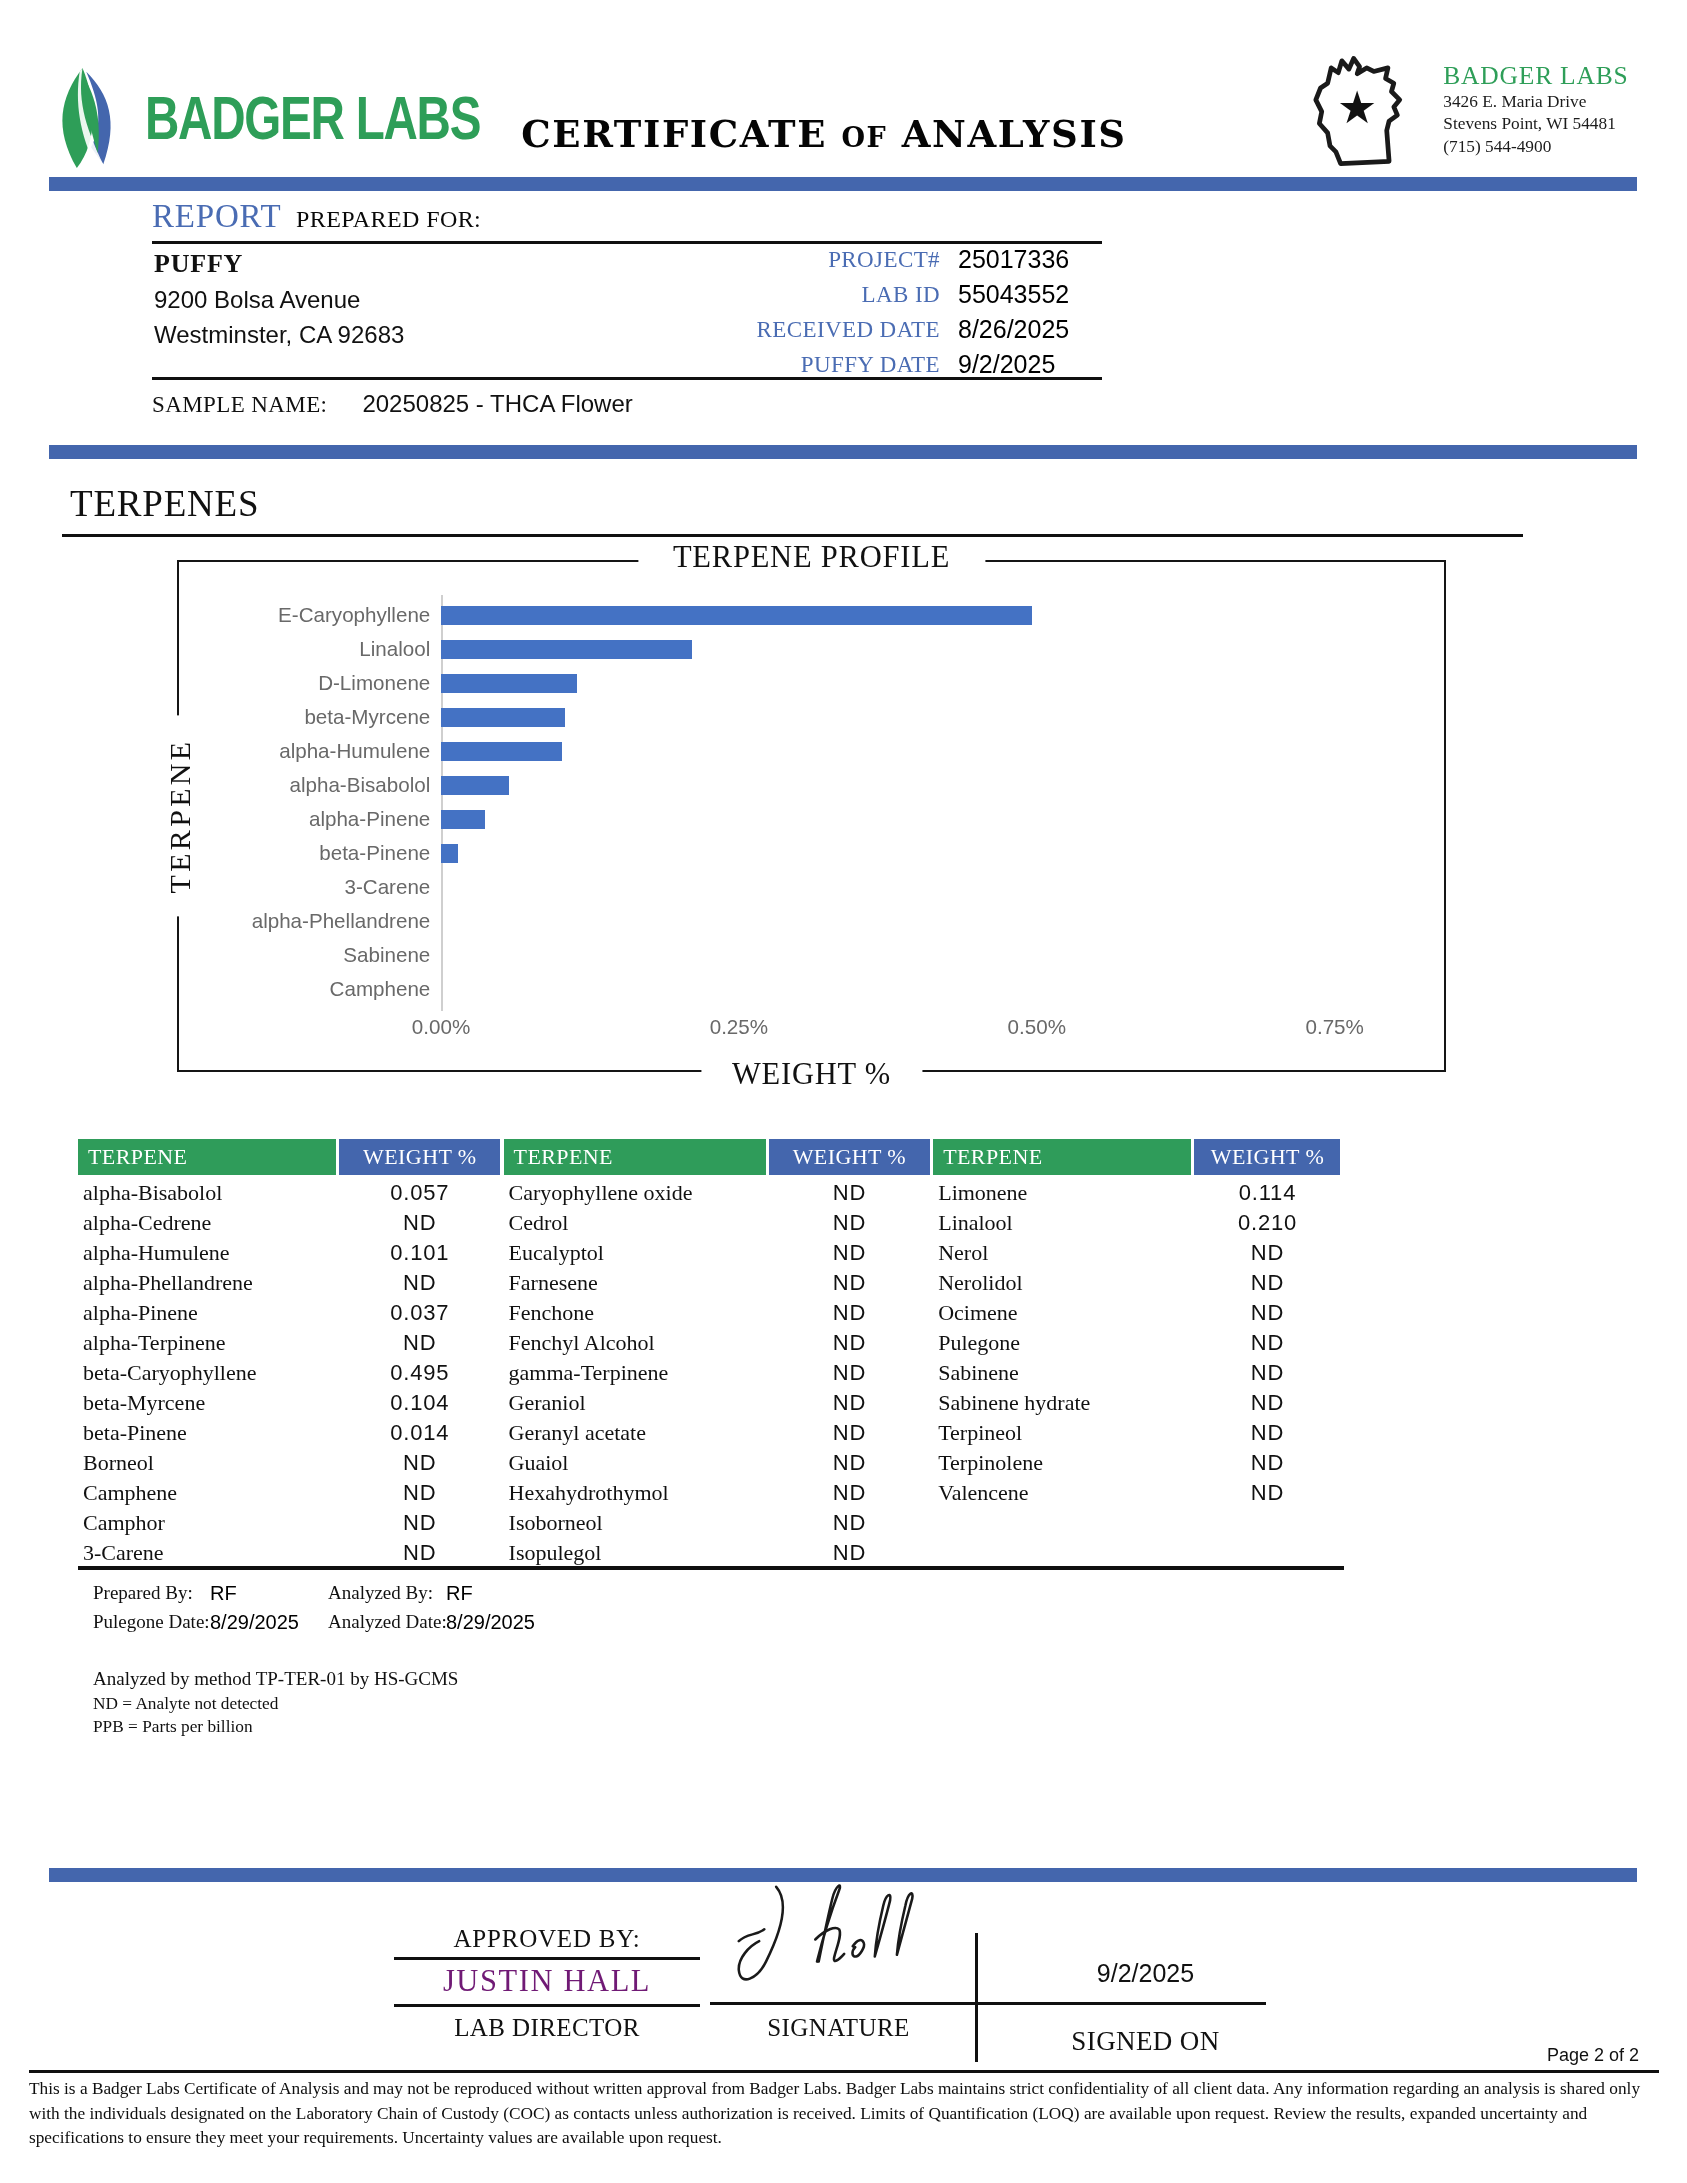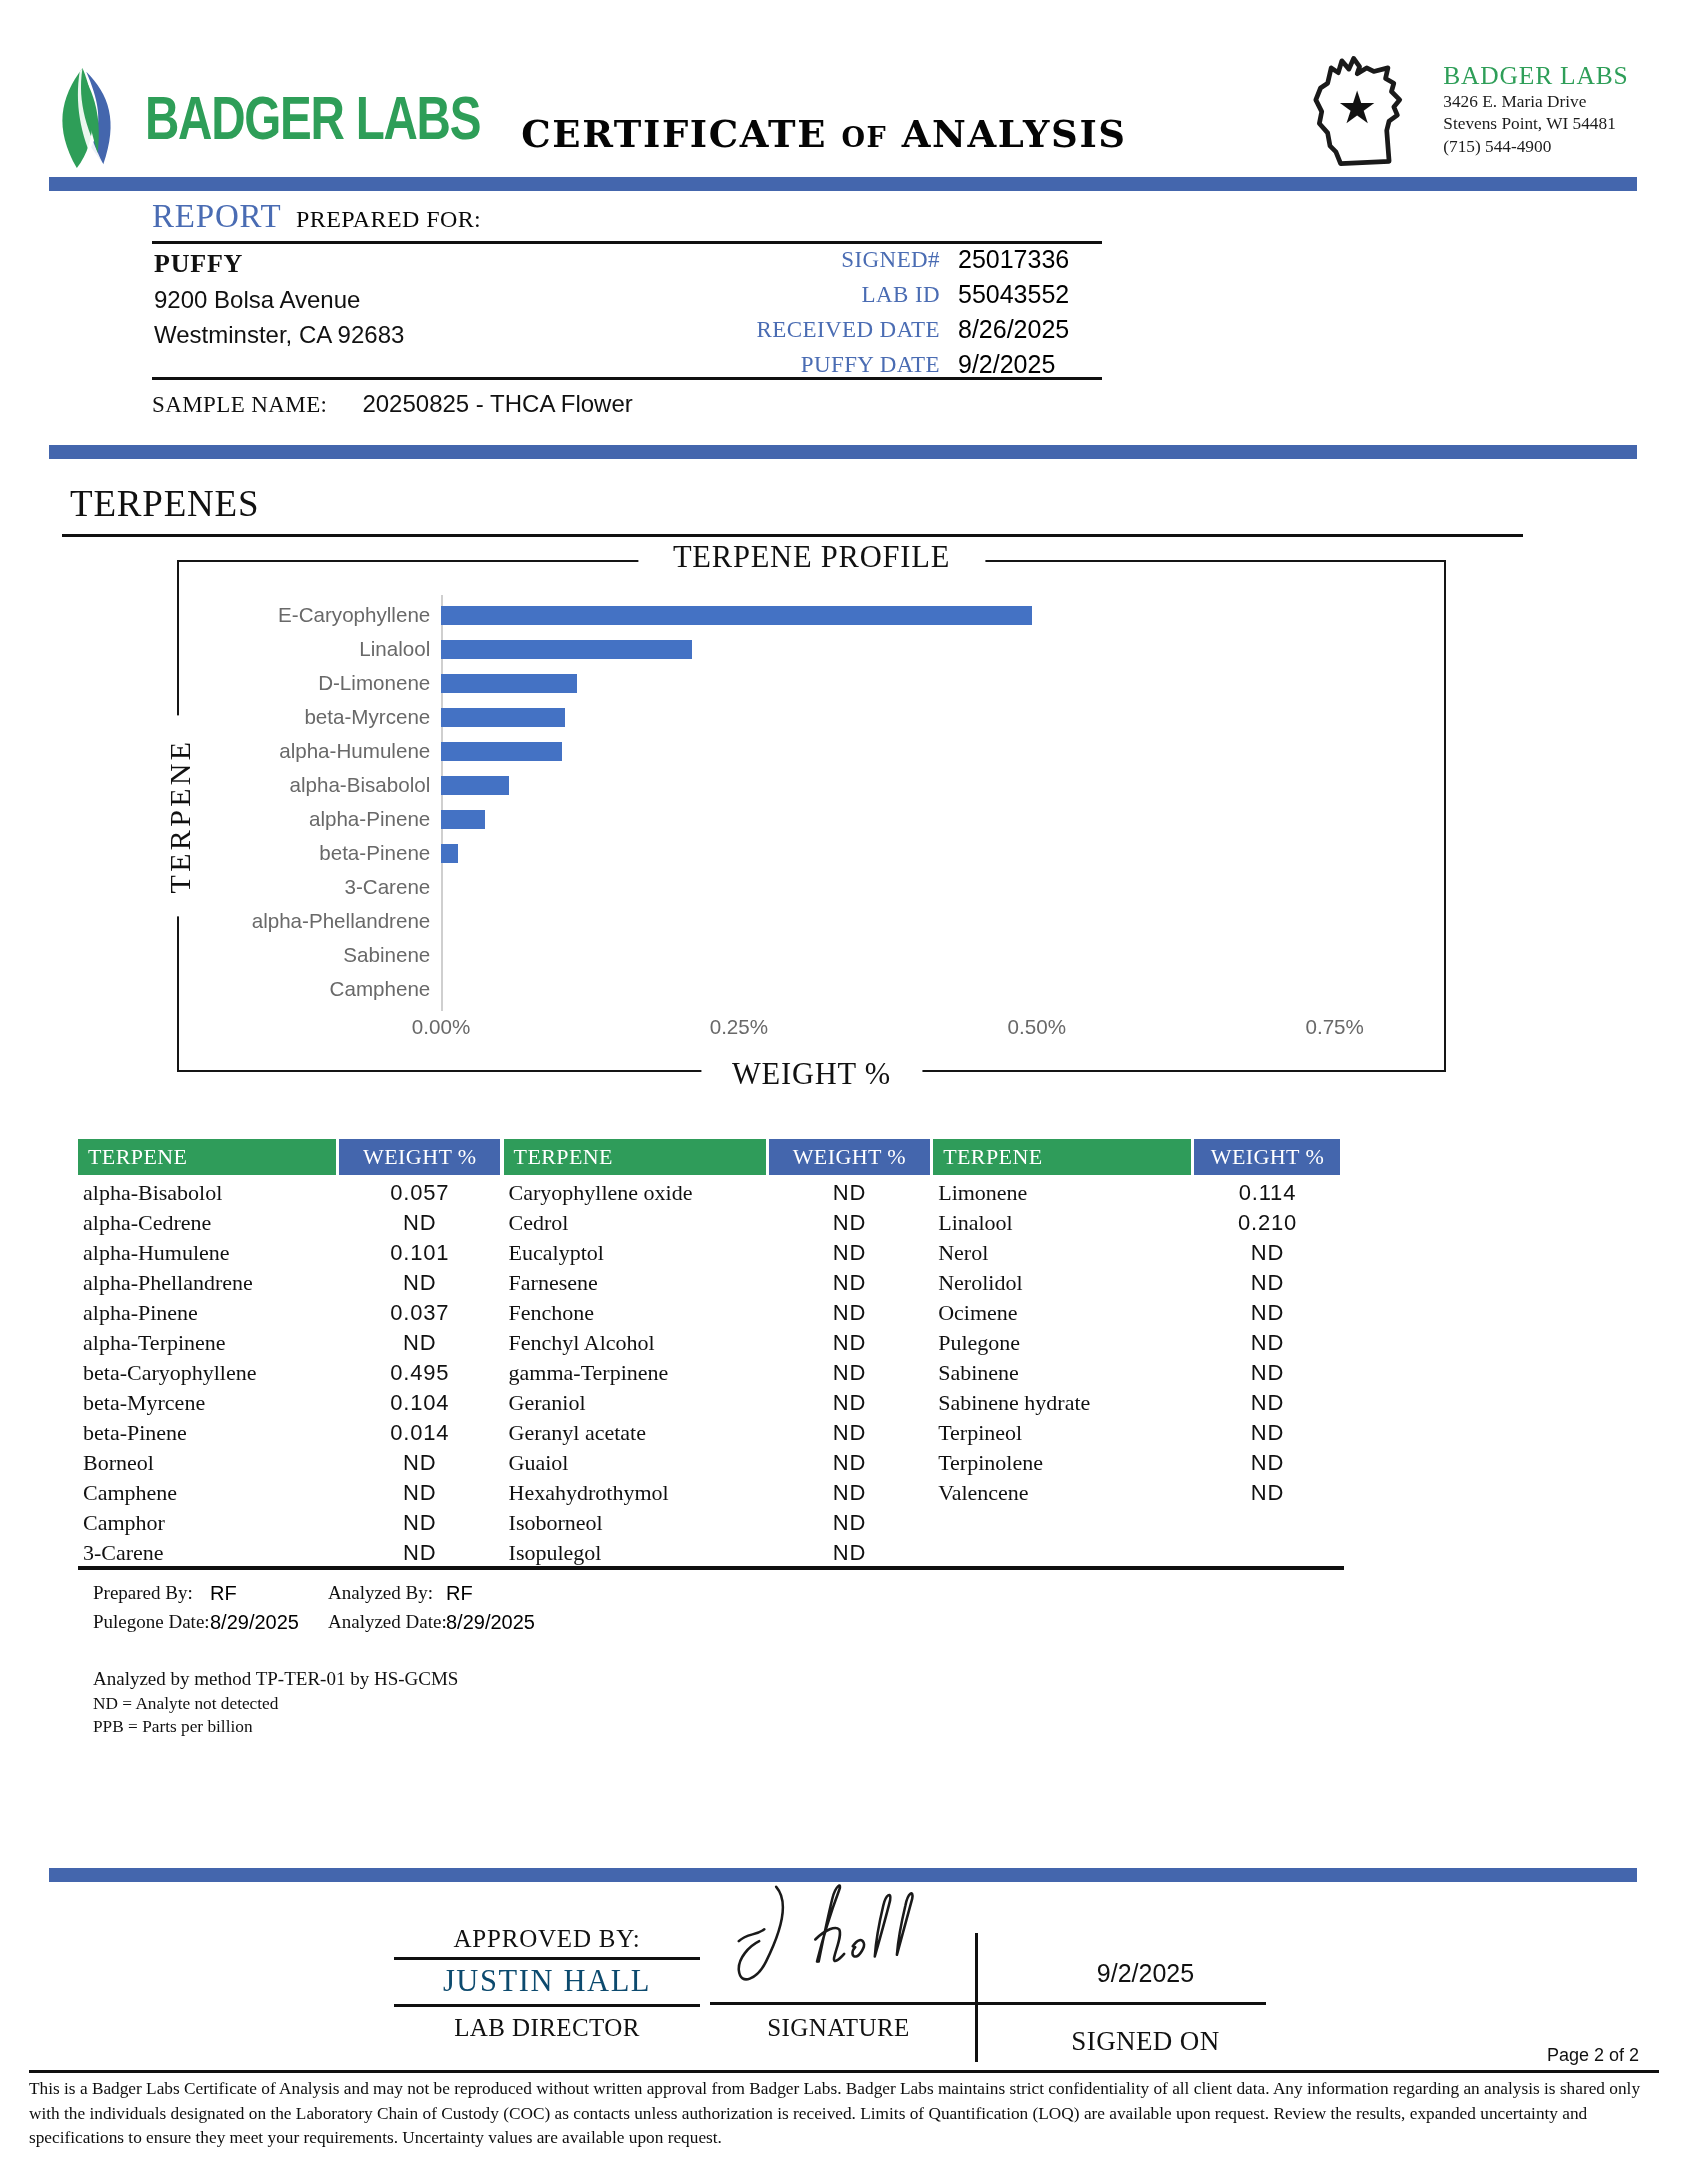--- a/index.html
+++ b/index.html
@@ -98,21 +98,21 @@
   .nlabel { position:absolute; font-family:"Liberation Serif", serif; font-size:19px; color:#111; }
   .nvalue { position:absolute; font-family:"Liberation Sans", sans-serif; font-size:20px; color:#000; }
   .pos0 { left:0; } .pos1 { left:117px; } .pos2 { left:235px; } .pos3 { left:353px; }
   .method-line { position:absolute; left:0; top:86px; font-family:"Liberation Serif", serif; font-size:19px; }
   .nd-line { position:absolute; left:0; top:112px; font-family:"Liberation Serif", serif; font-size:17.3px; }
   .ppb-line { position:absolute; left:0; top:135px; font-family:"Liberation Serif", serif; font-size:17.3px; }
 
   
   .approved-label { position:absolute; left:394px; top:1925px; width:306px; text-align:center; font-family:"Liberation Serif", serif; font-size:25px; letter-spacing:0.8px; }
   .apline1 { left:394px; top:1957px; width:306px; height:3.3px; }
-  .approver-name { position:absolute; left:394px; top:1964px; width:306px; text-align:center; font-family:"Liberation Serif", serif; font-size:30.5px; color:#0c4a6e; letter-spacing:1.6px; }
+  .approver-name { position:absolute; left:394px; top:1964px; width:306px; text-align:center; font-family:"Liberation Serif", serif; font-size:30.5px; color:#701a75; letter-spacing:1.6px; }
   .apline2 { left:394px; top:2004px; width:306px; height:3.3px; }
   .approver-title { position:absolute; left:394px; top:2014px; width:306px; text-align:center; font-family:"Liberation Serif", serif; font-size:25px; letter-spacing:0.4px; }
   .sig-svg { position:absolute; left:715px; top:1880px; width:221px; height:119px; }
   .sigline { left:710px; top:2002px; width:556px; height:3.3px; }
   .vdivider { position:absolute; left:975px; top:1933px; width:2.5px; height:129px; background:#101010; }
   .sig-label { position:absolute; left:723px; top:2014px; width:231px; text-align:center; font-family:"Liberation Serif", serif; font-size:25px; letter-spacing:0.4px; }
   .signed-date { position:absolute; left:1022px; top:1959px; width:247px; text-align:center; font-family:"Liberation Sans", sans-serif; font-size:25px; }
   .signed-on-label { position:absolute; left:1022px; top:2014px; width:247px; text-align:center; font-family:"Liberation Serif", serif; font-size:27px; letter-spacing:0.4px;margin-top:12px; }
 
   
@@ -162,21 +162,21 @@
     <span class="prepared-rest">PREPARED FOR:</span>
   </div>
   <div class="hline hline-report"></div>
 
   <div class="client-name">PUFFY</div>
   <div class="client-addr1">9200 Bolsa Avenue</div>
   <div class="client-addr2">Westminster, CA 92683</div>
 
   <div class="fields">
     <div class="frow">
-      <div class="flabel">SIGNED#</div>
+      <div class="flabel">PROJECT#</div>
       <div class="fvalue">25017336</div>
     </div>
     <div class="frow">
       <div class="flabel">LAB ID</div>
       <div class="fvalue">55043552</div>
     </div>
     <div class="frow">
       <div class="flabel">RECEIVED DATE</div>
       <div class="fvalue">8/26/2025</div>
     </div>

